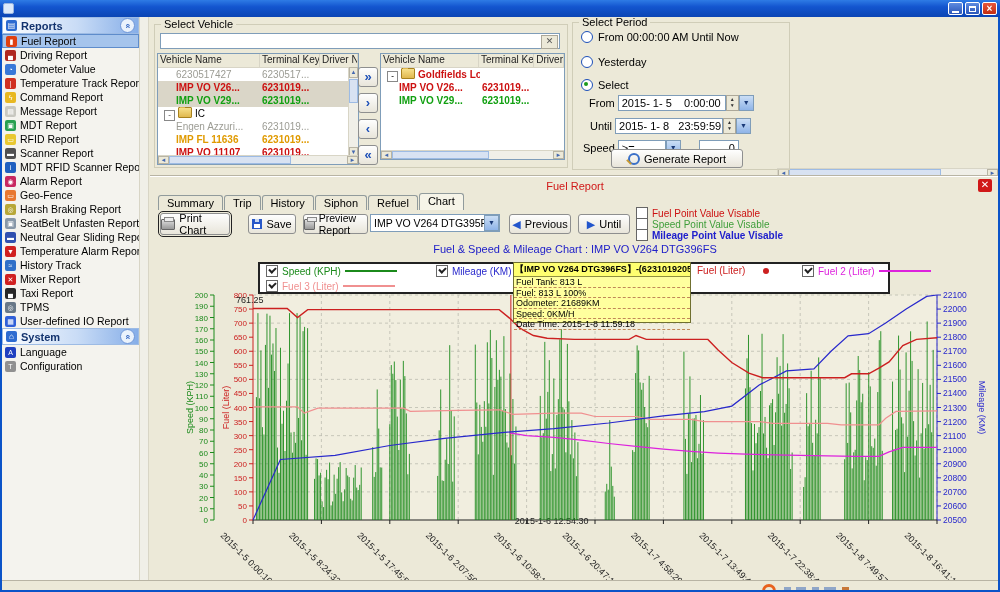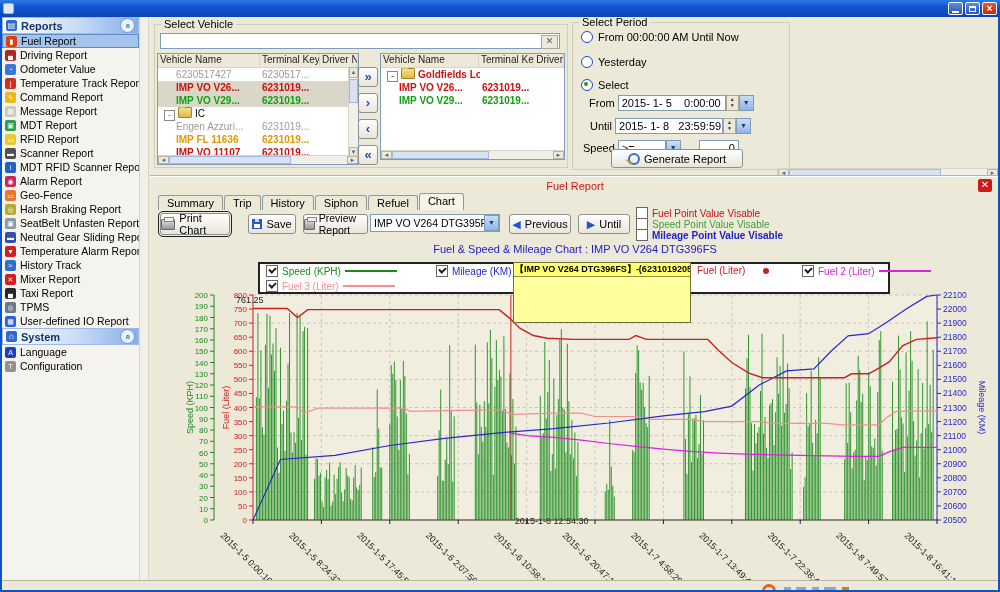--- a/index.html
+++ b/index.html
@@ -500,20 +500,27 @@
       </div>
       <div class="lg-entry" style="left: 6px; top: 16px;">
         <span class="cb checked"></span>
         <span style="color: rgb(240, 144, 144);">Fuel 3 (Liter)</span>
         <span class="lg-line" style="background: rgb(240, 144, 144);"></span>
       </div>
     </div>
 
   <div id="tooltip">
     <div class="tt-title">【IMP VO V264 DTG396FS】-(6231019205)-21652</div>
+    <div id="tt-rows">
+        <div class="tt-row">Fuel Tank: 813 L</div>
+        <div class="tt-row">Fuel: 813 L 100%</div>
+        <div class="tt-row">Odometer: 21689KM</div>
+        <div class="tt-row">Speed: 0KM/H</div>
+        <div class="tt-row">Date Time: 2015-1-8 11:59:18</div>
+      </div>
   </div>
 
   <svg id="chart-svg" width="812" height="292">
       <rect x="67" y="7" width="684" height="225" fill="#F1EEDF"></rect>
       <line x1="135.4" y1="7" x2="135.4" y2="232" stroke="#BDBDB0" stroke-width="0.8" stroke-dasharray="3 3"></line>
       <line x1="203.8" y1="7" x2="203.8" y2="232" stroke="#BDBDB0" stroke-width="0.8" stroke-dasharray="3 3"></line>
       <line x1="272.2" y1="7" x2="272.2" y2="232" stroke="#BDBDB0" stroke-width="0.8" stroke-dasharray="3 3"></line>
       <line x1="340.6" y1="7" x2="340.6" y2="232" stroke="#BDBDB0" stroke-width="0.8" stroke-dasharray="3 3"></line>
       <line x1="409" y1="7" x2="409" y2="232" stroke="#BDBDB0" stroke-width="0.8" stroke-dasharray="3 3"></line>
       <line x1="477.4" y1="7" x2="477.4" y2="232" stroke="#BDBDB0" stroke-width="0.8" stroke-dasharray="3 3"></line>

